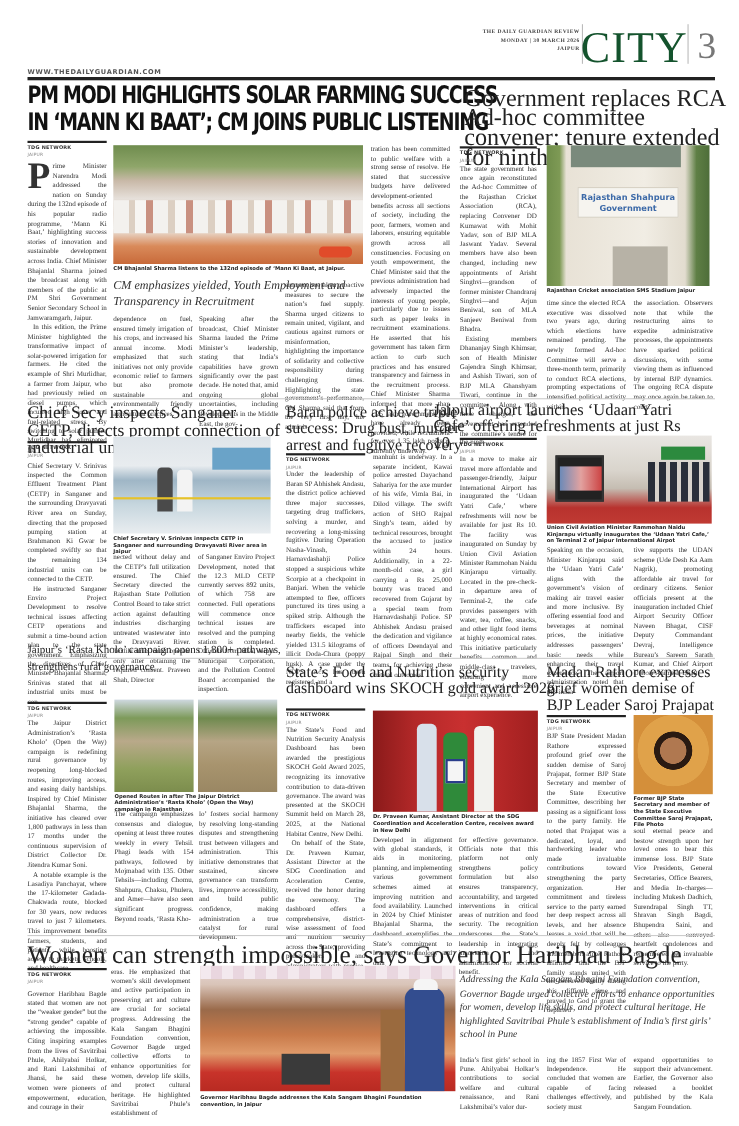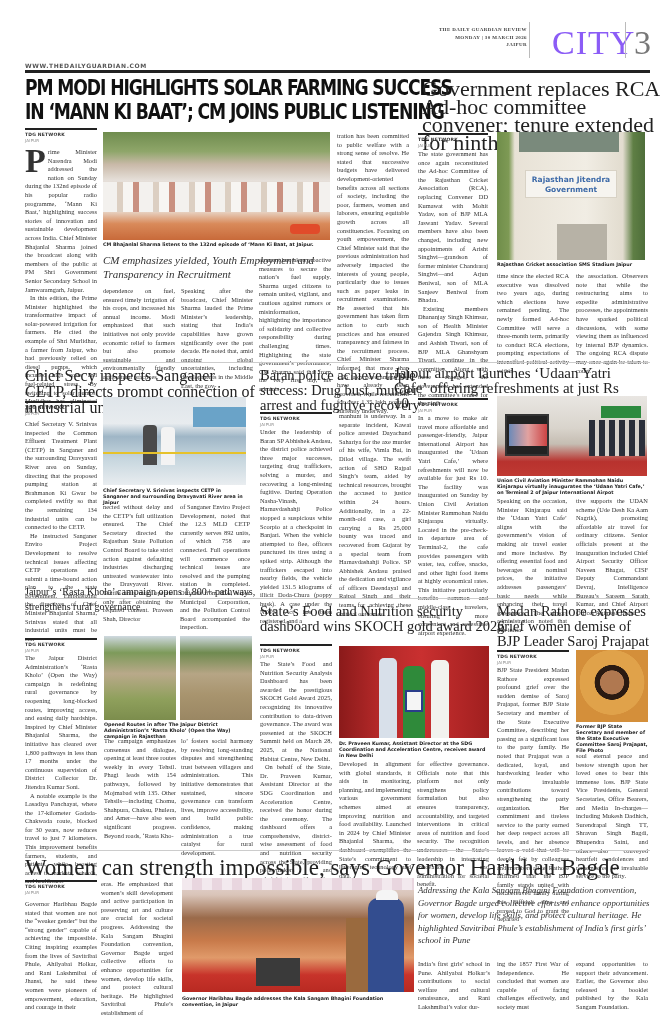--- a/index.html
+++ b/index.html
@@ -1,20 +1,20 @@
 <!DOCTYPE html>
 <html><head>
 <meta charset="utf-8">
 <style>
 *{box-sizing:border-box;margin:0;padding:0}
 body{width:672px;height:1024px;background:#fff;font-family:"Liberation Serif",serif;color:#222;position:relative;overflow:hidden}
 .abs{position:absolute}
 .masthead-meta{right:145px;top:26px;text-align:right;font-size:5px;line-height:7.5px;letter-spacing:.4px;font-weight:bold;color:#444}
 .vline{position:absolute;background:#bbb;width:1px}
-.city{left:552px;top:26px;font-size:34px;line-height:34px;color:#8b5cf6;letter-spacing:1px;font-family:"Liberation Serif",serif}
+.city{left:528px;top:26px;font-size:40px;line-height:34px;color:#14532d;letter-spacing:1px;font-family:"Liberation Serif",serif}
 .pagenum{left:634px;top:26px;font-size:34px;line-height:34px;color:#777;font-family:"Liberation Serif",serif}
 .url{left:25px;top:62px;font-size:6px;font-weight:bold;letter-spacing:.6px;color:#555;font-family:"DejaVu Sans",sans-serif}
 .rule{position:absolute;background:#222}
 .h-cond{font-family:"DejaVu Sans",sans-serif;font-weight:bold;letter-spacing:-1.4px;transform:scaleX(.78);transform-origin:left top;white-space:nowrap;color:#111}
 .h-serif{font-family:"Liberation Serif",serif;color:#222;line-height:1.0}
 .byline{font-family:"DejaVu Sans",sans-serif;font-size:4.5px;font-weight:bold;letter-spacing:.2px;color:#333;border-top:2px solid #222;padding-top:2px}
 .byline .loc{display:block;font-weight:normal;color:#888;font-size:4px;margin-top:1px}
 .body{font-size:6.4px;line-height:8.6px;text-align:justify;color:#333}
 .body p{text-indent:5px}
 .dropcap{float:left;font-size:34px;line-height:26px;margin-right:2px;font-weight:bold}
@@ -66,21 +66,21 @@
   <span>TDG NETWORK</span>
   <span class="loc">JAIPUR</span>
 </div>
 <div class="abs body" style="left:418px;top:150px;width:70px">
   <span>The state government has once again reconstituted the Ad-hoc Committee of the Rajasthan Cricket Association (RCA), replacing Convener DD Kumawat with Mohit Yadav, son of BJP MLA Jaswant Yadav. Several members have also been changed, including new appointments of Arisht Singhvi—grandson of former minister Chandraraj Singhvi—and Arjun Beniwal, son of MLA Sanjeev Beniwal from Bhadra.</span>
   <p>Existing members Dhananjay Singh Khimsar, son of Health Minister Gajendra Singh Khimsar, and Ashish Tiwari, son of BJP MLA Ghanshyam Tiwari, continue in the committee. Along with these changes, the government has extended the committee’s tenure for the ninth</p>
 </div>
 <div class="photo" style="left:497px;top:132px;width:148px;height:128px;background:linear-gradient(90deg,#6f8d4a 0%,#7e9a55 8%,#e8e2d6 12%,#f1ede4 60%,#e2dccf 85%,#5f7f45 92%,#4e6e3a 100%)">
   <div style="position:absolute;left:22px;top:0;width:100px;height:20px;background:#7a8a7c"></div>
   <div style="position:absolute;left:28px;top:38px;width:92px;height:28px;background:#f6f4ef;border:1px solid #d8d2c5;text-align:center;font-family:'DejaVu Sans',sans-serif;font-weight:bold;color:#3d6aa8;font-size:7.5px;line-height:10px;padding-top:4px">
-    <div>Rajasthan Jitendra</div>
+    <div>Rajasthan Shahpura</div>
     <div>Government</div>
   </div>
   <div style="position:absolute;left:60px;top:92px;width:50px;height:36px;background:#b7b2a6"></div>
 </div>
 <div class="abs cap" style="left:497px;top:262px;width:150px">Rajasthan Cricket association SMS Stadium Jaipur</div>
 <div class="abs body" style="left:497px;top:272px;width:72px">time since the elected RCA executive was dissolved two years ago, during which elections have remained pending. The newly formed Ad-hoc Committee will serve a three-month term, primarily to conduct RCA elections, prompting expectations of intensified political activity within</div>
 <div class="abs body" style="left:576px;top:272px;width:72px">the association. Observers note that while the restructuring aims to expedite administrative processes, the appointments have sparked political discussions, with some viewing them as influenced by internal BJP dynamics. The ongoing RCA dispute may once again be taken to court.</div>
 
 <div class="rule" style="left:25px;top:362px;width:625px;height:1px;background:#ccc"></div>
 

